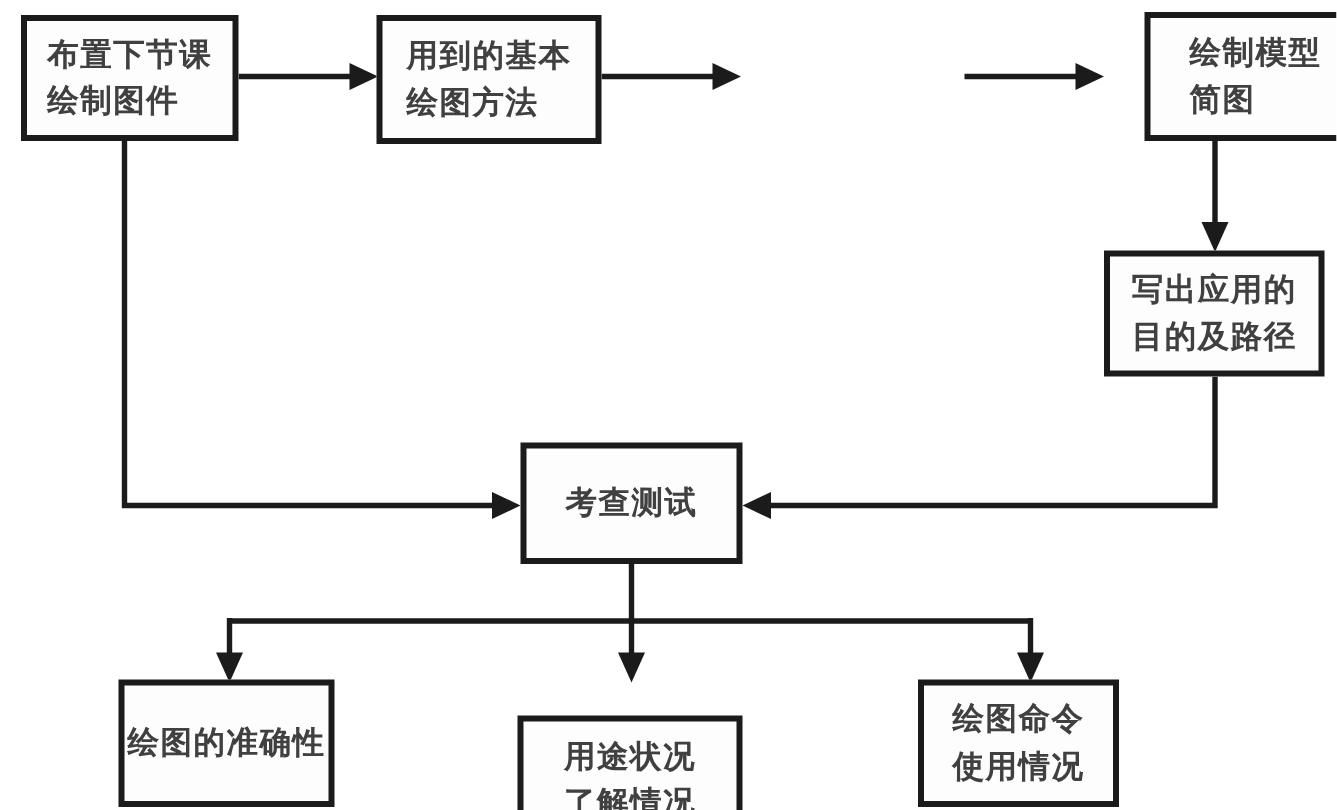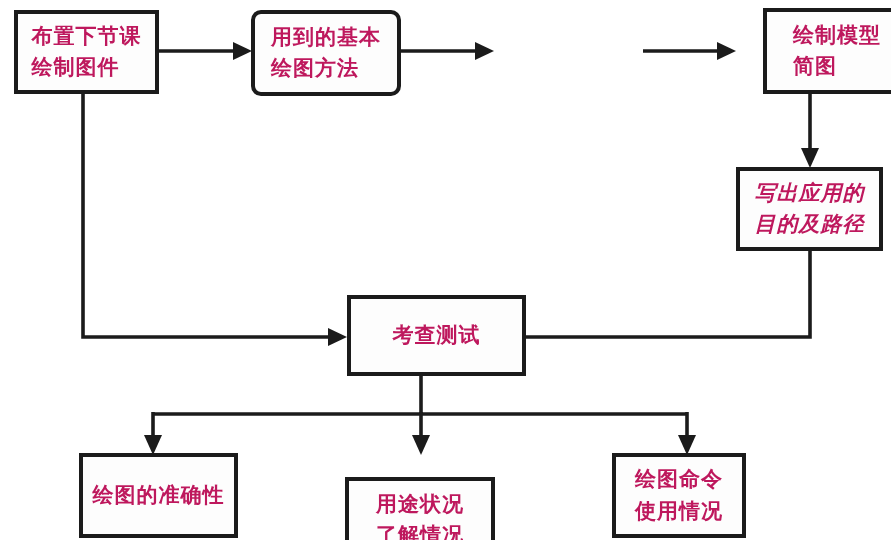--- a/index.html
+++ b/index.html
@@ -32,31 +32,31 @@
     align-items: center;
     justify-content: center;
     z-index: 1;
   }
   .node .lbl {
     white-space: pre-line;
     text-align: left;
     font-size: 21px;
     line-height: 1.5;
     font-weight: 600;
-    color: #be185d;
+    color: #404040;
     letter-spacing: 1px;
   }
   
   #n-assign        { left: 14px;  top: 10px;  width: 145px; height: 84px; }
-  #n-basic-methods { left: 251px; top: 10px;  width: 150px; height: 86px; border-radius: 10px; }
+  #n-basic-methods { left: 251px; top: 10px;  width: 150px; height: 86px; }
   #n-lookup-usage  { left: 493px; top: 10px;  width: 150px; height: 85px; }
   #n-draw-model    { left: 735px; top: 8px;   width: 148px; height: 86px; margin-left: 28px; }
-  #n-write-purpose { left: 736px; top: 167px; width: 147px; height: 84px; font-style: italic; }
-  #n-exam-test     { left: 347px; top: 295px; width: 179px; height: 81px; }
-  #n-accuracy      { left: 79px;  top: 453px; width: 159px; height: 85px; }
+  #n-write-purpose { left: 736px; top: 167px; width: 147px; height: 84px; }
+  #n-exam-test     { left: 347px; top: 295px; width: 148px; height: 81px; }
+  #n-accuracy      { left: 79px;  top: 453px; width: 144px; height: 85px; }
   #n-usage-status  { left: 345px; top: 453px; width: 150px; height: 86px; margin-top: 24px; }
   #n-command-usage { left: 612px; top: 453px; width: 134px; height: 85px; }
 
   svg line, svg polyline {
     stroke: #1b1b1b;
     stroke-width: 3.6;
     fill: none;
   }
   svg polygon {
     fill: #1b1b1b;

